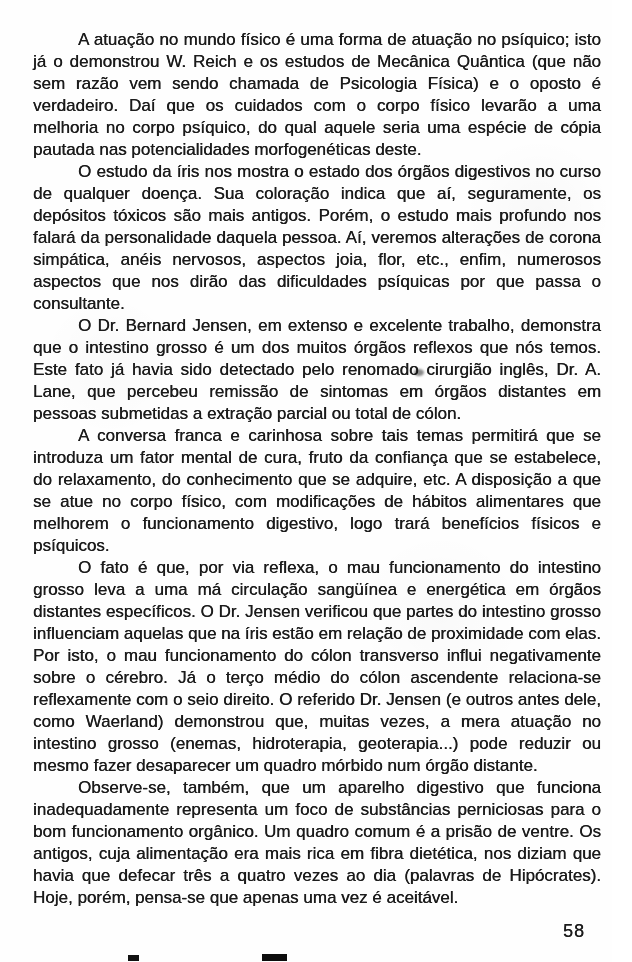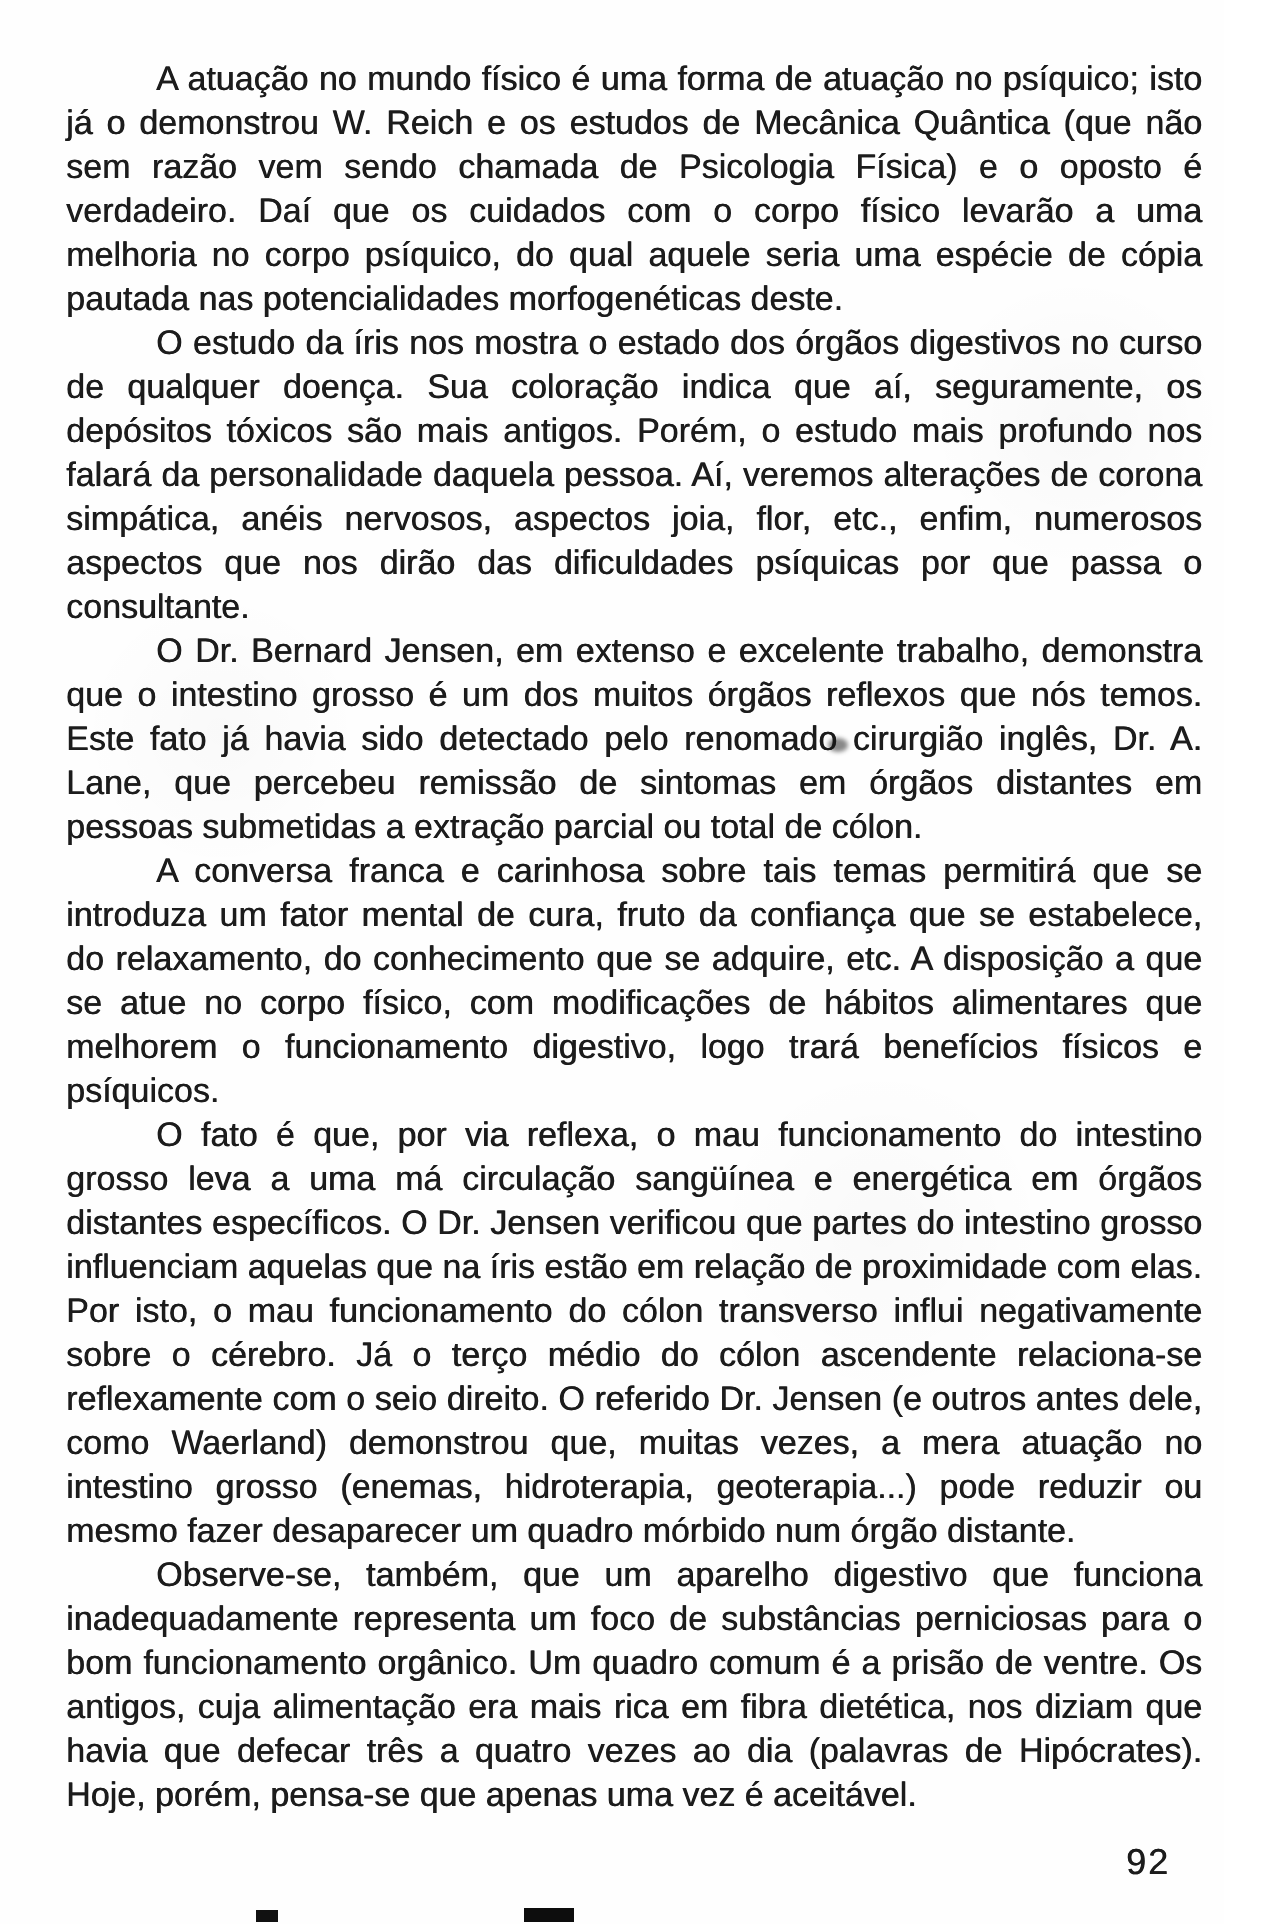--- a/index.html
+++ b/index.html
@@ -75,21 +75,21 @@
 
   <div class="text-block">
     <p class="para">A atuação no mundo físico é uma forma de atuação no psíquico; isto já o demonstrou W. Reich e os estudos de Mecânica Quântica (que não sem razão vem sendo chamada de Psicologia Física) e o oposto é verdadeiro. Daí que os cuidados com o corpo físico levarão a uma melhoria no corpo psíquico, do qual aquele seria uma espécie de cópia pautada nas potencialidades morfogenéticas deste.</p>
     <p class="para">O estudo da íris nos mostra o estado dos órgãos digestivos no curso de qualquer doença. Sua coloração indica que aí, seguramente, os depósitos tóxicos são mais antigos. Porém, o estudo mais profundo nos falará da personalidade daquela pessoa. Aí, veremos alterações de corona simpática, anéis nervosos, aspectos joia, flor, etc., enfim, numerosos aspectos que nos dirão das dificuldades psíquicas por que passa o consultante.</p>
     <p class="para">O Dr. Bernard Jensen, em extenso e excelente trabalho, demonstra que o intestino grosso é um dos muitos órgãos reflexos que nós temos. Este fato já havia sido detectado pelo renomado cirurgião inglês, Dr. A. Lane, que percebeu remissão de sintomas em órgãos distantes em pessoas submetidas a extração parcial ou total de cólon.</p>
     <p class="para">A conversa franca e carinhosa sobre tais temas permitirá que se introduza um fator mental de cura, fruto da confiança que se estabelece, do relaxamento, do conhecimento que se adquire, etc. A disposição a que se atue no corpo físico, com modificações de hábitos alimentares que melhorem o funcionamento digestivo, logo trará benefícios físicos e psíquicos.</p>
     <p class="para">O fato é que, por via reflexa, o mau funcionamento do intestino grosso leva a uma má circulação sangüínea e energética em órgãos distantes específicos. O Dr. Jensen verificou que partes do intestino grosso influenciam aquelas que na íris estão em relação de proximidade com elas. Por isto, o mau funcionamento do cólon transverso influi negativamente sobre o cérebro. Já o terço médio do cólon ascendente relaciona-se reflexamente com o seio direito. O referido Dr. Jensen (e outros antes dele, como Waerland) demonstrou que, muitas vezes, a mera atuação no intestino grosso (enemas, hidroterapia, geoterapia...) pode reduzir ou mesmo fazer desaparecer um quadro mórbido num órgão distante.</p>
     <p class="para">Observe-se, também, que um aparelho digestivo que funciona inadequadamente representa um foco de substâncias perniciosas para o bom funcionamento orgânico. Um quadro comum é a prisão de ventre. Os antigos, cuja alimentação era mais rica em fibra dietética, nos diziam que havia que defecar três a quatro vezes ao dia (palavras de Hipócrates). Hoje, porém, pensa-se que apenas uma vez é aceitável.</p>
   </div>
 
-  <div class="page-number">92</div>
+  <div class="page-number">58</div>
 
   <div class="smudge"></div>
   <div class="artifact artifact-right-line"></div>
   <div class="artifact artifact-bottom-1"></div>
   <div class="artifact artifact-bottom-2"></div>
   <div class="artifact artifact-bottom-3"></div>
 
 </div>
 
 </body></html>

